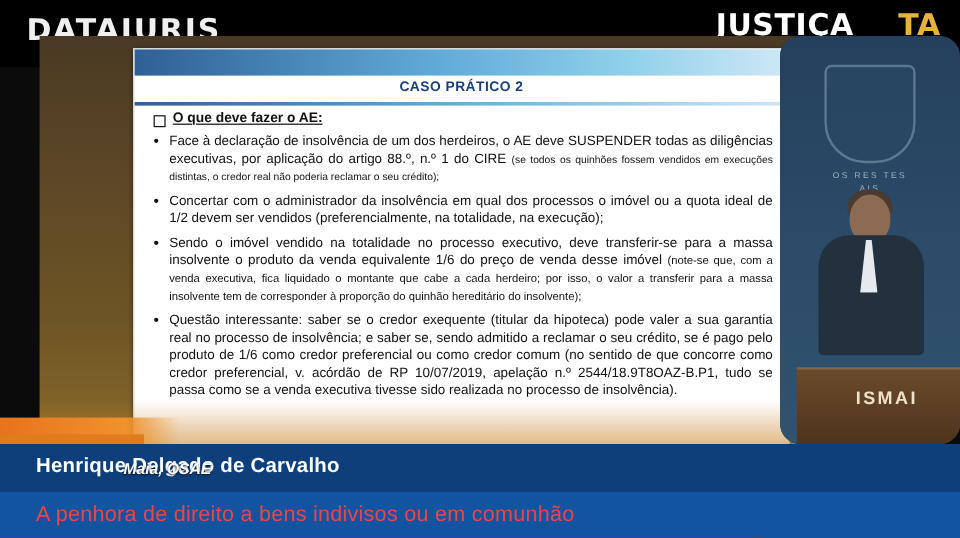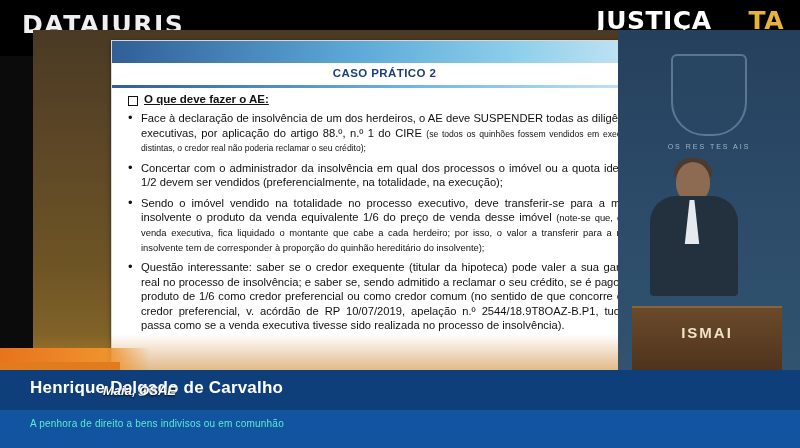--- a/index.html
+++ b/index.html
@@ -82,22 +82,22 @@
   
   .maia{
     position:absolute;left:70px;top:353px;
     font-size:13px;font-weight:bold;font-style:italic;color:#ffffff;
     text-shadow:0 1px 2px rgba(0,0,0,.8);
     z-index:5;
   }
 
   
   .video{
-    position:absolute;right:0;top:30px;width:182px;height:340px;
-    background:#1d2f45;overflow:hidden;
+    position:absolute;right:0;top:30px;width:150px;height:340px;
+    background:#1d2f45;overflow:hidden;border-radius:17px;
   }
   .video .wall{
     position:absolute;inset:0;
     background:linear-gradient(180deg,#25405c 0%,#2b4a68 45%,#31536f 100%);
   }
   .crest{
     position:absolute;left:50%;top:24px;transform:translateX(-50%);
     width:86px;height:92px;opacity:.55;
   }
   .crest .shield{
@@ -152,22 +152,22 @@
     background:#1254a0;
   }
   .lower-accent{
     position:absolute;left:0;top:-8px;width:120px;height:8px;background:#e07b1e;
   }
   .speaker-name{
     position:absolute;left:30px;top:8px;color:#ffffff;
     font-size:17px;font-weight:bold;letter-spacing:.2px;
   }
   .talk-title{
-    position:absolute;left:30px;top:48px;color:#5eead4;
-    font-size:10px;letter-spacing:.2px;
+    position:absolute;left:30px;top:48px;color:#ef4444;
+    font-size:18px;letter-spacing:.2px;
   }
   
   .wedge{
     position:absolute;left:0;bottom:78px;width:150px;height:22px;
     background:linear-gradient(90deg,#e8731c 0%,#f0922d 70%,rgba(240,146,45,0) 100%);
   }
 </style>
 </head>
 <body>
 

